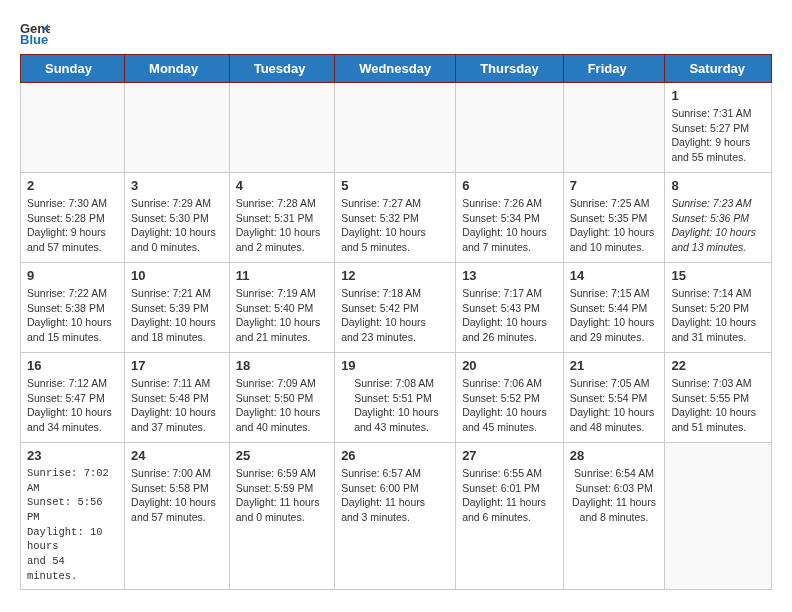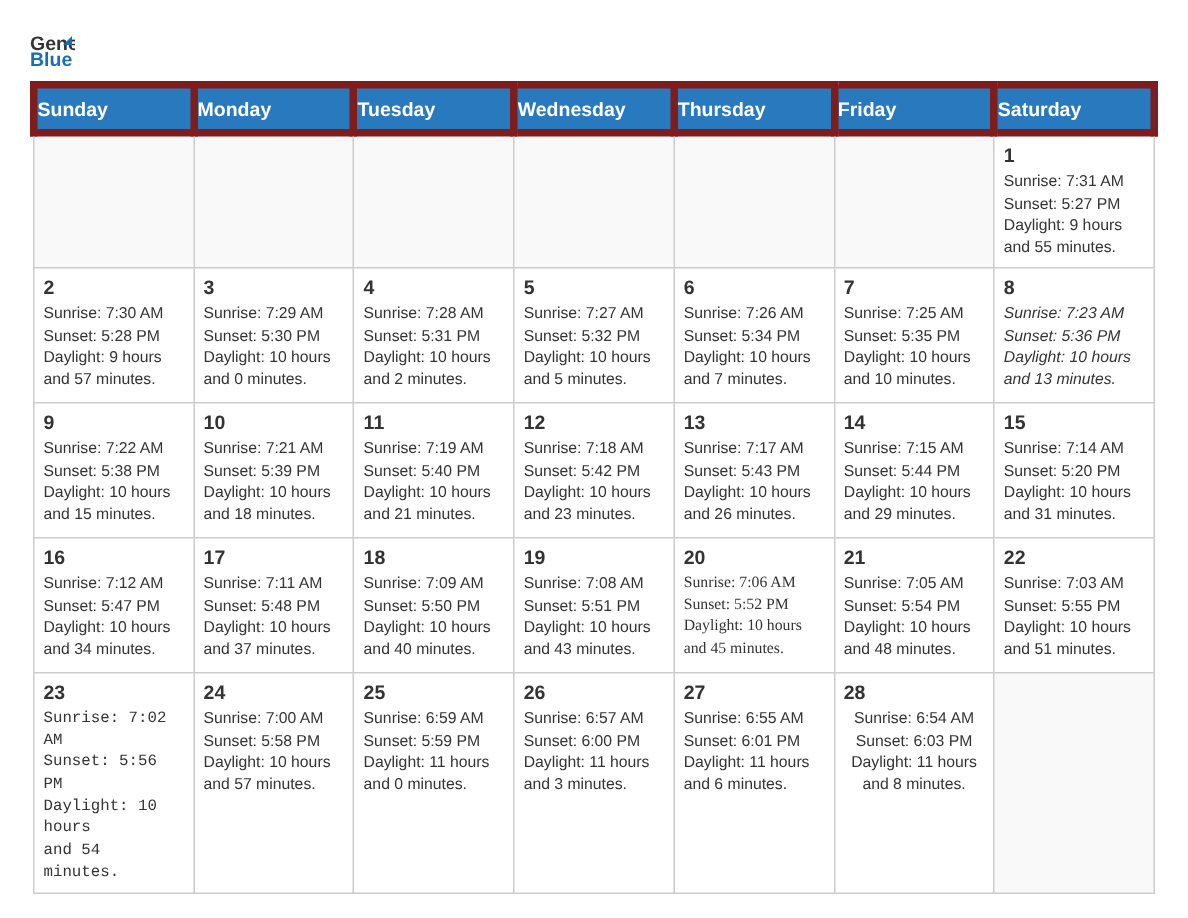--- a/index.html
+++ b/index.html
@@ -48,23 +48,23 @@
     }
     .calendar-table {
       width: 100%;
       border-collapse: collapse;
       border: 1px solid #ccc;
     }
     .calendar-table th {
       background-color: #2979bf;
       color: #fff;
       text-align: left;
-      padding: 6px 0;
+      padding: 6px 24px;
       font-size: 13px;
-      border: 5px solid #7f1d1d;
+      border: 1px solid #7f1d1d;
     }
     .calendar-table td {
       border: 1px solid #ccc;
       vertical-align: top;
       padding: 5px 6px;
       width: calc(100% / 7);
       height: 90px;
       font-size: 11px;
       color: #333;
       background: #fff;
@@ -254,28 +254,28 @@
         </td>
         <td>
           <span class="day-number">18</span>
           <div class="day-info" style="white-space: pre-line;">Sunrise: 7:09 AM
 Sunset: 5:50 PM
 Daylight: 10 hours
 and 40 minutes.</div>
         </td>
         <td>
           <span class="day-number">19</span>
-          <div class="day-info" style="white-space: pre-line;">Sunrise: 7:08 AM
+          <div class="day-info" style="white-space: pre-line; margin-left: 13px;">Sunrise: 7:08 AM
 Sunset: 5:51 PM
 Daylight: 10 hours
 and 43 minutes.</div>
         </td>
         <td>
           <span class="day-number">20</span>
-          <div class="day-info" style="white-space: pre-line; font-family: Liberation Serif, serif;">Sunrise: 7:06 AM
+          <div class="day-info" style="white-space: pre-line;">Sunrise: 7:06 AM
 Sunset: 5:52 PM
 Daylight: 10 hours
 and 45 minutes.</div>
         </td>
         <td>
           <span class="day-number">21</span>
           <div class="day-info" style="white-space: pre-line;">Sunrise: 7:05 AM
 Sunset: 5:54 PM
 Daylight: 10 hours
 and 48 minutes.</div>

